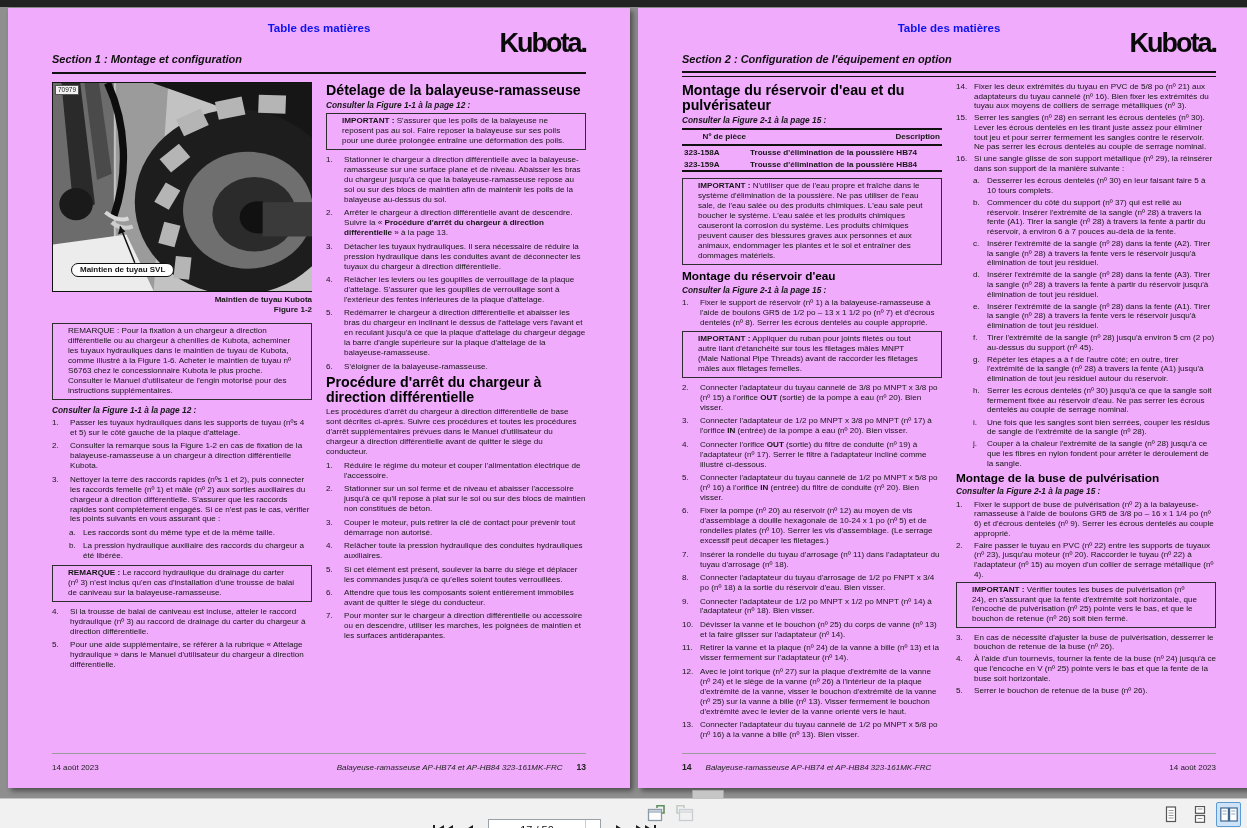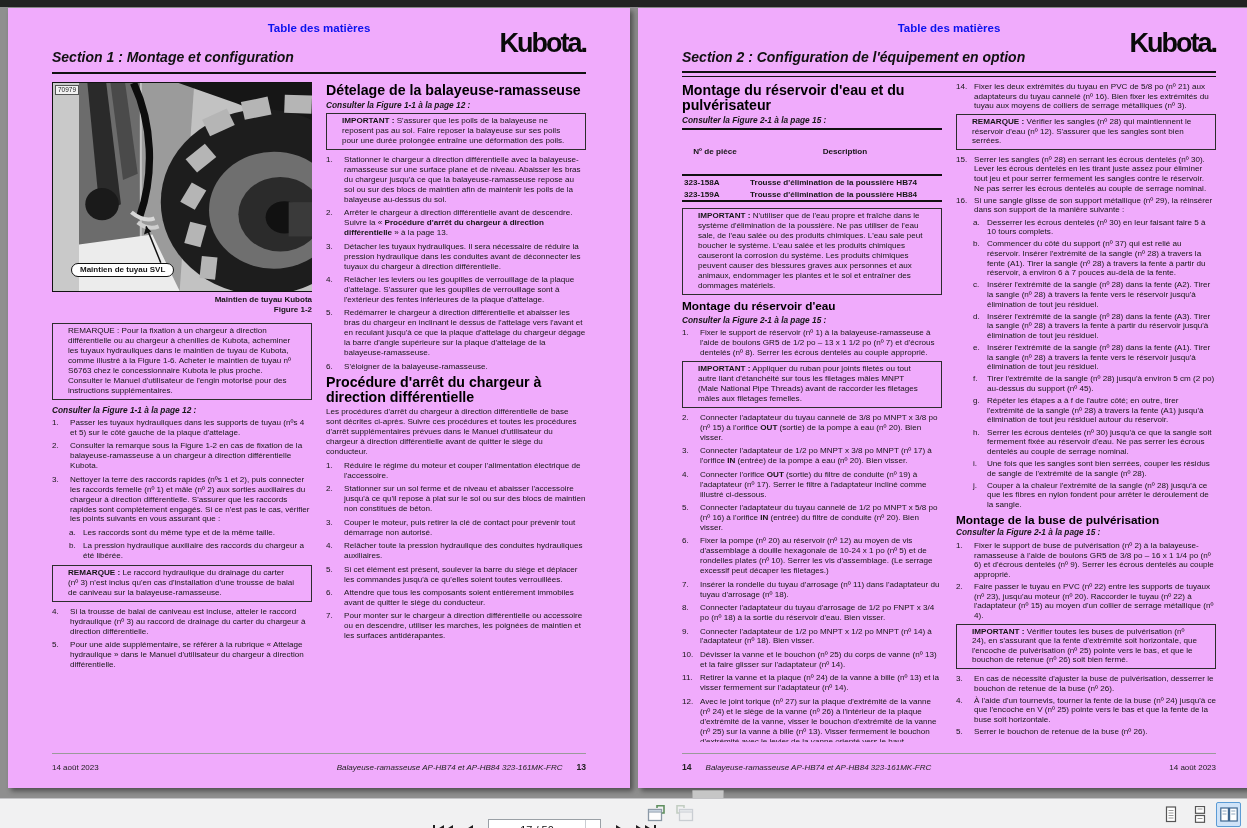--- a/index.html
+++ b/index.html
@@ -4,46 +4,46 @@
 <style>
   html,body{margin:0;padding:0;}
   body{width:1247px;height:828px;background:#8f8f8f;font-family:"Liberation Sans",sans-serif;overflow:hidden;position:relative;}
   .top-strip{position:absolute;top:0;left:0;width:1247px;height:7px;background:#222;}
   .page{position:absolute;top:8px;width:622px;height:780px;background:#f0abfc;box-shadow:3px 3px 5px rgba(0,0,0,.45);}
   .page.left{left:8px;}
   .page.right{left:638px;}
   
   .pg-header{position:absolute;top:10px;left:44px;right:44px;height:52px;}
   .toc-link{position:absolute;top:4px;left:0;right:0;text-align:center;color:#0b13ee;font-weight:bold;font-size:11.5px;cursor:pointer;}
-  .section-title{position:absolute;left:0;bottom:5px;font-weight:bold;font-style:italic;font-size:14px;color:#111;}
+  .section-title{position:absolute;left:0;bottom:5px;font-weight:bold;font-style:italic;font-size:11px;color:#111;}
   .kubota{position:absolute;right:0;top:10px;font-weight:900;font-size:27px;letter-spacing:-2px;color:#0a0a0a;transform:scaleY(1.04);}
   .rule-single{position:absolute;top:64px;left:44px;right:44px;border-top:2.6px solid #111;}
   .rule-double{position:absolute;top:63px;left:44px;right:44px;height:3.4px;border-top:2.4px solid #111;border-bottom:1.2px solid #111;}
   
   .cols{position:absolute;top:74px;bottom:46px;left:44px;right:44px;display:flex;gap:14px;overflow:hidden;}
   .col{flex:1 1 0;min-width:0;overflow:hidden;font-size:8.1px;line-height:1.23;color:#161616;}
   .col.tight{line-height:1.19;}
   
   .h1{font-weight:bold;font-size:14.2px;line-height:1.06;margin:1px 0 2px;color:#000;}
   .h2{font-weight:bold;font-size:11.8px;line-height:1.08;margin:4px 0 2px;color:#000;}
   .ref{font-weight:bold;font-style:italic;font-size:8.3px;margin:1px 0 3px;}
   .para{margin:0 0 4px;}
   .box{border:1.7px solid #2d2d2d;padding:2px 15px 3px;margin:3px 0 5px;}
   .li{display:flex;margin:0 0 3.5px;}
   .col.tight .li{margin-bottom:2.5px;}
   .li .num{flex:0 0 18px;}
   .li.sub{margin-left:17px;}
   .li.sub .num{flex:0 0 14px;}
   table.parts{width:100%;border-collapse:collapse;margin:2px 0 6px;border-top:2.4px solid #111;border-bottom:2.4px solid #111;}
-  table.parts th{text-align:center;font-size:8.1px;padding:17px 2px;border-bottom:2.4px solid #111;}
+  table.parts th{text-align:right;font-size:8.1px;padding:2px 2px;border-bottom:2.4px solid #111;}
   table.parts td{font-size:8.1px;font-weight:bold;padding:1.5px 2px 0.5px;}
   table.parts th:first-child,table.parts td:first-child{width:62px;}
   
   .figure{margin:0 0 8px;}
-  .fig-img{position:relative;width:100%;height:208px;border:1.2px solid #111;background:#c9c9c9;overflow:hidden;padding-left:26px;}
+  .fig-img{position:relative;width:100%;height:208px;border:1.2px solid #111;background:#c9c9c9;overflow:hidden;}
   .fig-tag{position:absolute;top:2px;left:2px;background:#f2f2f2;border:0.5px solid #555;font-size:6.5px;padding:0 2px;color:#222;}
   .fig-callout{position:absolute;left:18px;bottom:14px;background:#fff;border:1.4px solid #111;border-radius:12px;padding:1px 8px;font-size:8px;font-weight:bold;white-space:nowrap;}
   .fig-cap{font-weight:bold;font-size:8px;text-align:right;margin-top:3px;line-height:1.25;}
   
   .pg-footer{position:absolute;left:44px;right:44px;bottom:16px;font-size:8px;color:#222;}
   .pg-footer .foot-rule{border-top:1px solid #9a9a9a;margin-bottom:8px;}
   .foot-row{display:flex;align-items:baseline;}
   .foot-doc{font-style:italic;}
   .foot-num{font-weight:bold;font-size:8.6px;}
   .sp{flex:1;}
@@ -311,21 +311,20 @@
         <div class="li">
           <span class="num">13.</span>
           <span><span>Connecter l'adaptateur du tuyau cannelé de 1/2 po MNPT x 5/8 po (nº 16) à la vanne à bille (nº 13). Bien visser.</span></span>
         </div>
       </div>
     <div class="col tight">
         <div class="li">
           <span class="num">14.</span>
           <span><span>Fixer les deux extrémités du tuyau en PVC de 5/8 po (nº 21) aux adaptateurs du tuyau cannelé (nº 16). Bien fixer les extrémités du tuyau aux moyens de colliers de serrage métalliques (nº 3).</span></span>
         </div>
-        <div class="box"><span></span><span style="font-weight: bold;">REMARQUE :</span><span> Vérifier les sangles (nº 28) qui maintiennent le réservoir d'eau (nº 12). S'assurer que les sangles sont bien serrées.</span></div>
         <div class="li">
           <span class="num">15.</span>
           <span><span>Serrer les sangles (nº 28) en serrant les écrous dentelés (nº 30). Lever les écrous dentelés en les tirant juste assez pour éliminer tout jeu et pour serrer fermement les sangles contre le réservoir. Ne pas serrer les écrous dentelés au couple de serrage nominal.</span></span>
         </div>
         <div class="li">
           <span class="num">16.</span>
           <span><span>Si une sangle glisse de son support métallique (nº 29), la réinsérer dans son support de la manière suivante :</span></span>
         </div>
         <div class="li sub">
           <span class="num">a.</span>

